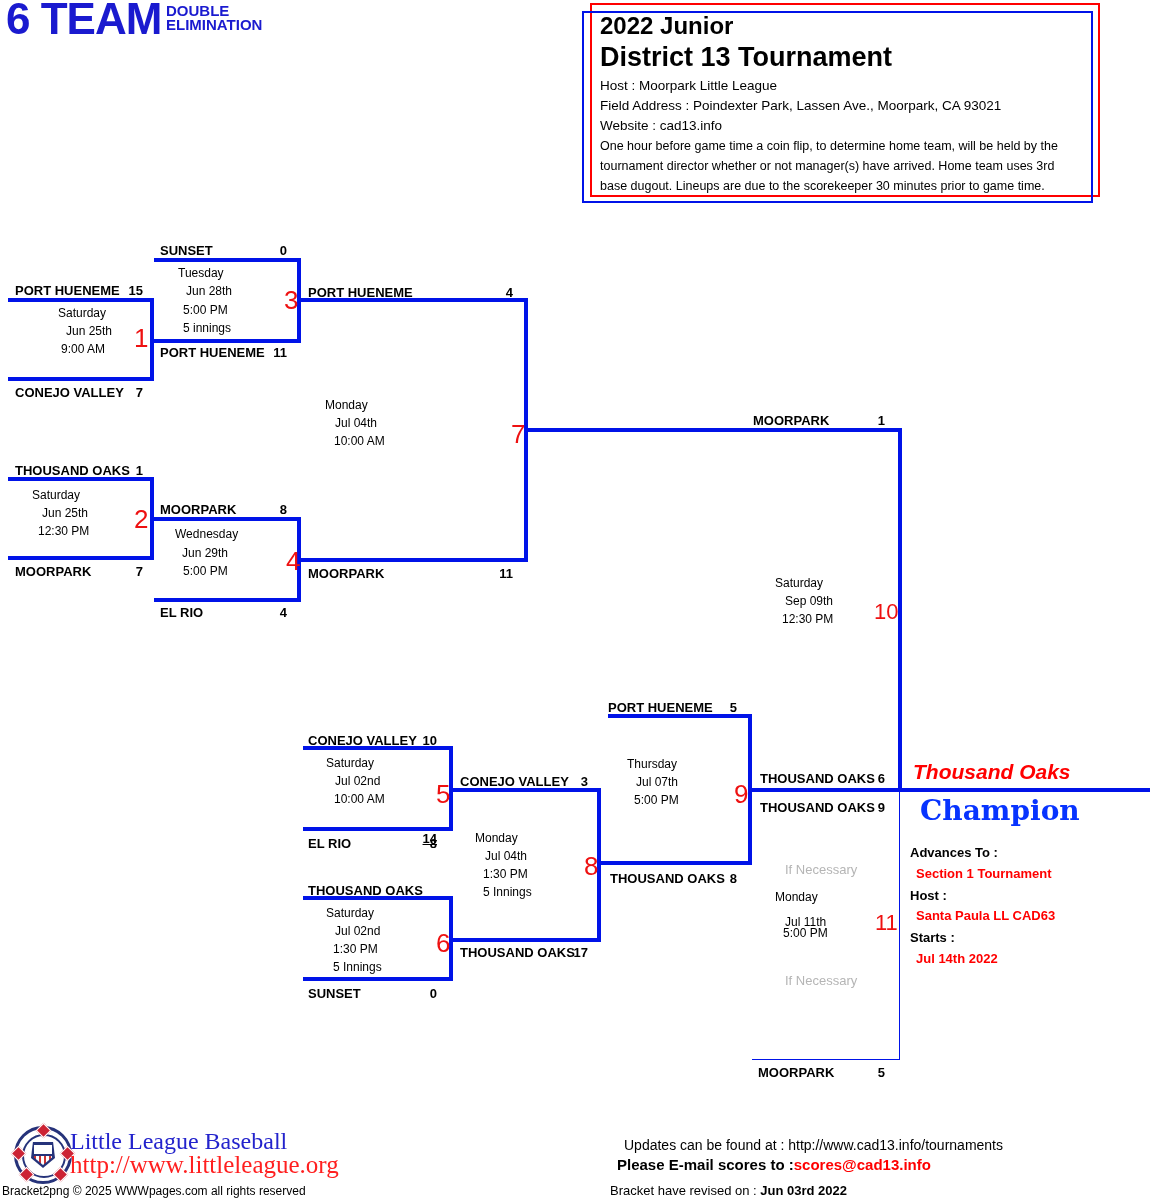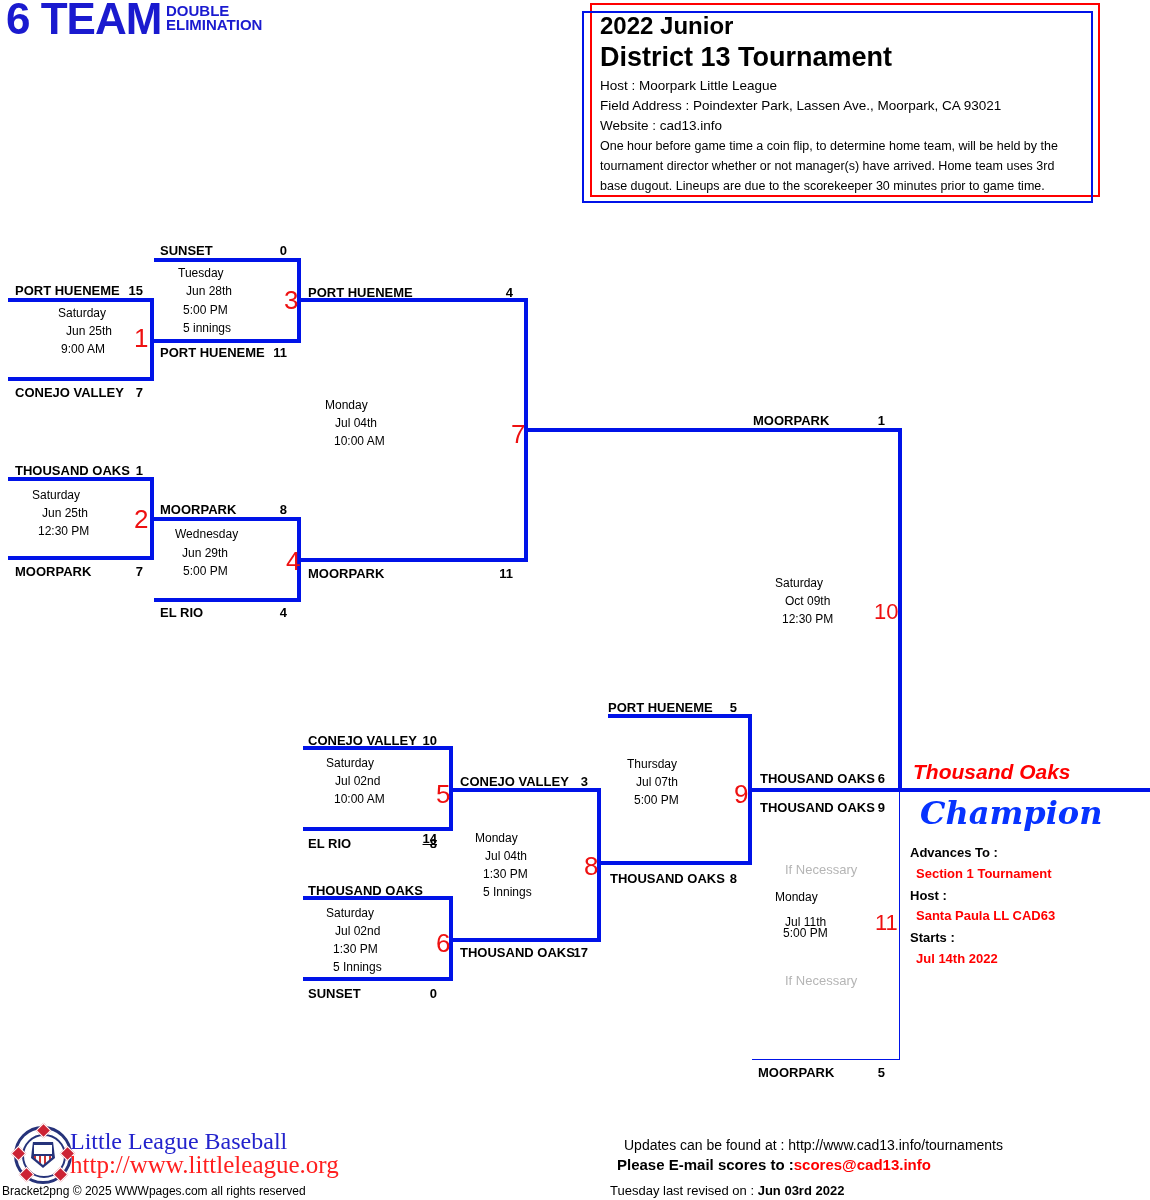--- a/index.html
+++ b/index.html
@@ -17,21 +17,21 @@
   .gnum{position:absolute;color:#ee1111;font-size:26px;line-height:1;white-space:nowrap;}
   .gnum.two{font-size:22px;}
   .ifnec{position:absolute;font-size:13px;color:#b5b5b5;white-space:nowrap;}
   
   .title-main{position:absolute;left:6px;top:-6px;font-size:44px;font-weight:bold;color:#1a1acf;letter-spacing:-1px;}
   .title-sub{position:absolute;font-size:15px;font-weight:bold;color:#1a1acf;line-height:14px;}
   .box{position:absolute;background:transparent;}
   .infobox-text{position:absolute;white-space:nowrap;}
   
   .champ-team{position:absolute;left:913px;top:760px;font-size:21px;font-style:italic;font-weight:600;color:#f00;white-space:nowrap;}
-  .champ-label{position:absolute;left:920px;top:794px;font-size:32px;font-weight:bold;font-style:italic;color:#0733ff;font-family:"DejaVu Serif",serif;white-space:nowrap;}
+  .champ-label{position:absolute;left:920px;top:794px;font-size:28px;font-weight:bold;color:#0733ff;font-family:"DejaVu Serif",serif;white-space:nowrap;}
   .adv-label{position:absolute;font-size:13px;font-weight:bold;white-space:nowrap;}
   .adv-value{position:absolute;font-size:13px;font-weight:bold;color:#f00;white-space:nowrap;}
   
   .ftr-serif-blue{position:absolute;left:70px;top:1128px;font-family:"Liberation Serif",serif;font-size:24px;color:#2323cc;white-space:nowrap;}
   .ftr-serif-red{position:absolute;left:70px;top:1151px;font-family:"Liberation Serif",serif;font-size:25px;color:#ff2020;white-space:nowrap;}
   .ftr-copy{position:absolute;left:2px;top:1184px;font-size:12px;white-space:nowrap;}
   .ftr-updates{position:absolute;left:624px;top:1137px;font-size:14px;white-space:nowrap;}
   .ftr-email{position:absolute;left:610px;top:1156px;font-size:15px;font-weight:bold;white-space:nowrap;margin-left:7px;}
   .ftr-email .red{color:#f00;}
   .ftr-revised{position:absolute;left:610px;top:1183px;font-size:13px;white-space:nowrap;}
@@ -214,21 +214,21 @@
     <div class="ginfo" style="left:634px;top:793px;">5:00 PM</div>
     <div class="gnum" style="left:734px;top:781px;">9</div>
   </div>
 
   <div>
     <div class="team" style="left:753px;top:413px;">MOORPARK</div>
     <div class="score" style="left:850px;top:413px;">1</div>
     <div class="team" style="left:760px;top:771px;">THOUSAND OAKS</div>
     <div class="score" style="left:850px;top:771px;">6</div>
     <div class="ginfo" style="left:775px;top:576px;">Saturday</div>
-    <div class="ginfo" style="left:785px;top:594px;">Oct 09th</div>
+    <div class="ginfo" style="left:785px;top:594px;">Sep 09th</div>
     <div class="ginfo" style="left:782px;top:612px;">12:30 PM</div>
     <div class="gnum two" style="left:874px;top:601px;">10</div>
   </div>
 
   <div>
     <div class="team" style="left:760px;top:800px;">THOUSAND OAKS</div>
     <div class="score" style="left:850px;top:800px;">9</div>
     <div class="team" style="left:758px;top:1065px;">MOORPARK</div>
     <div class="score" style="left:850px;top:1065px;">5</div>
     <div class="ifnec" style="left:785px;top:862px;">If Necessary</div>
@@ -264,17 +264,17 @@
   </div>
   <div class="ftr-serif-blue">Little League Baseball</div>
   <div class="ftr-serif-red">http://www.littleleague.org</div>
   <div class="ftr-copy">Bracket2png © 2025 WWWpages.com all rights reserved</div>
 
   <div class="ftr-updates">Updates can be found at : http://www.cad13.info/tournaments</div>
   <div class="ftr-email">
     <span>Please E-mail scores to :</span><span class="red">scores@cad13.info</span>
   </div>
   <div class="ftr-revised">
-    <span>Tuesday last revised on :</span>
+    <span>Bracket have revised on :</span>
     <span class="b">Jun 03rd 2022</span>
   </div>
 
 </div>
 
 </body></html>

